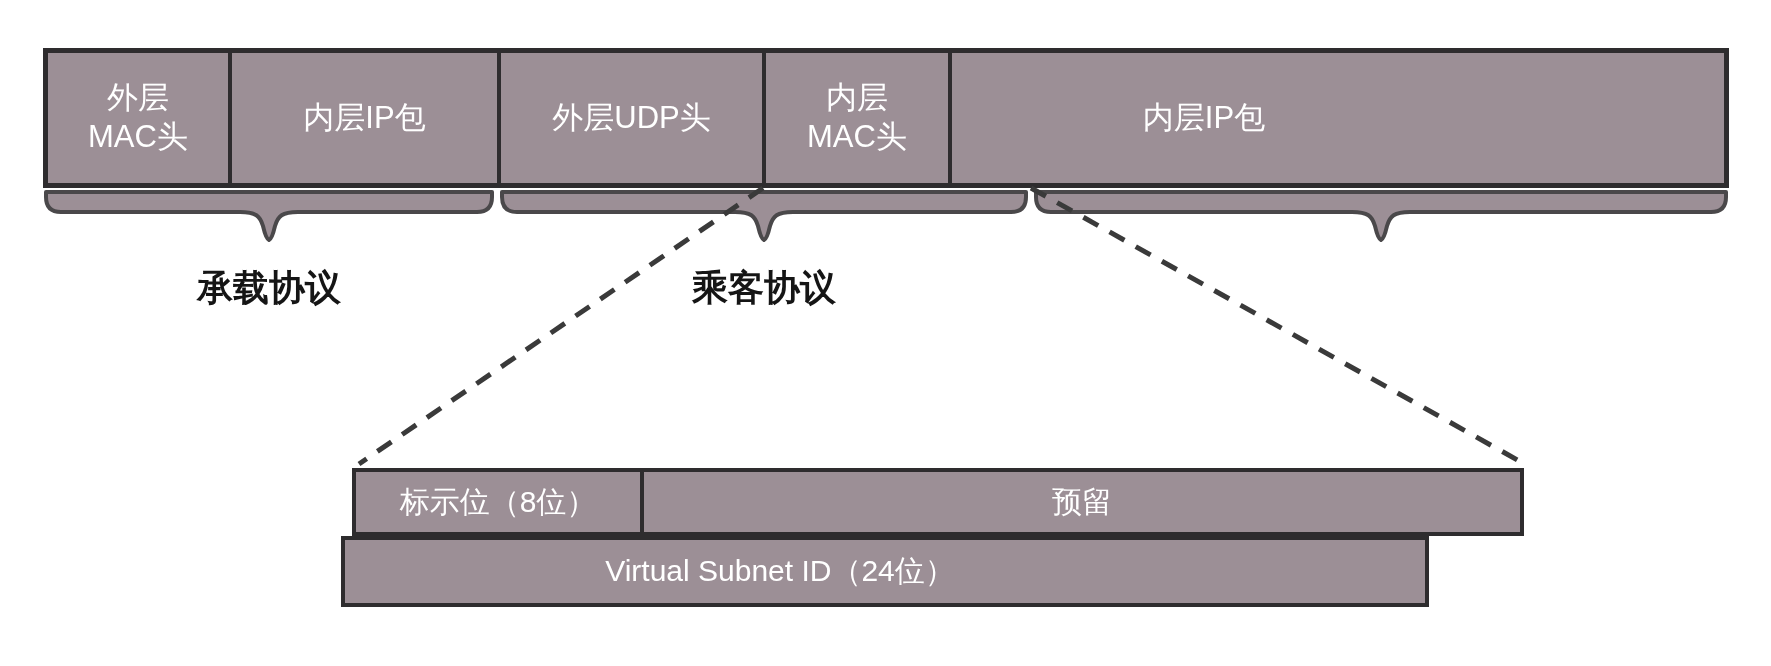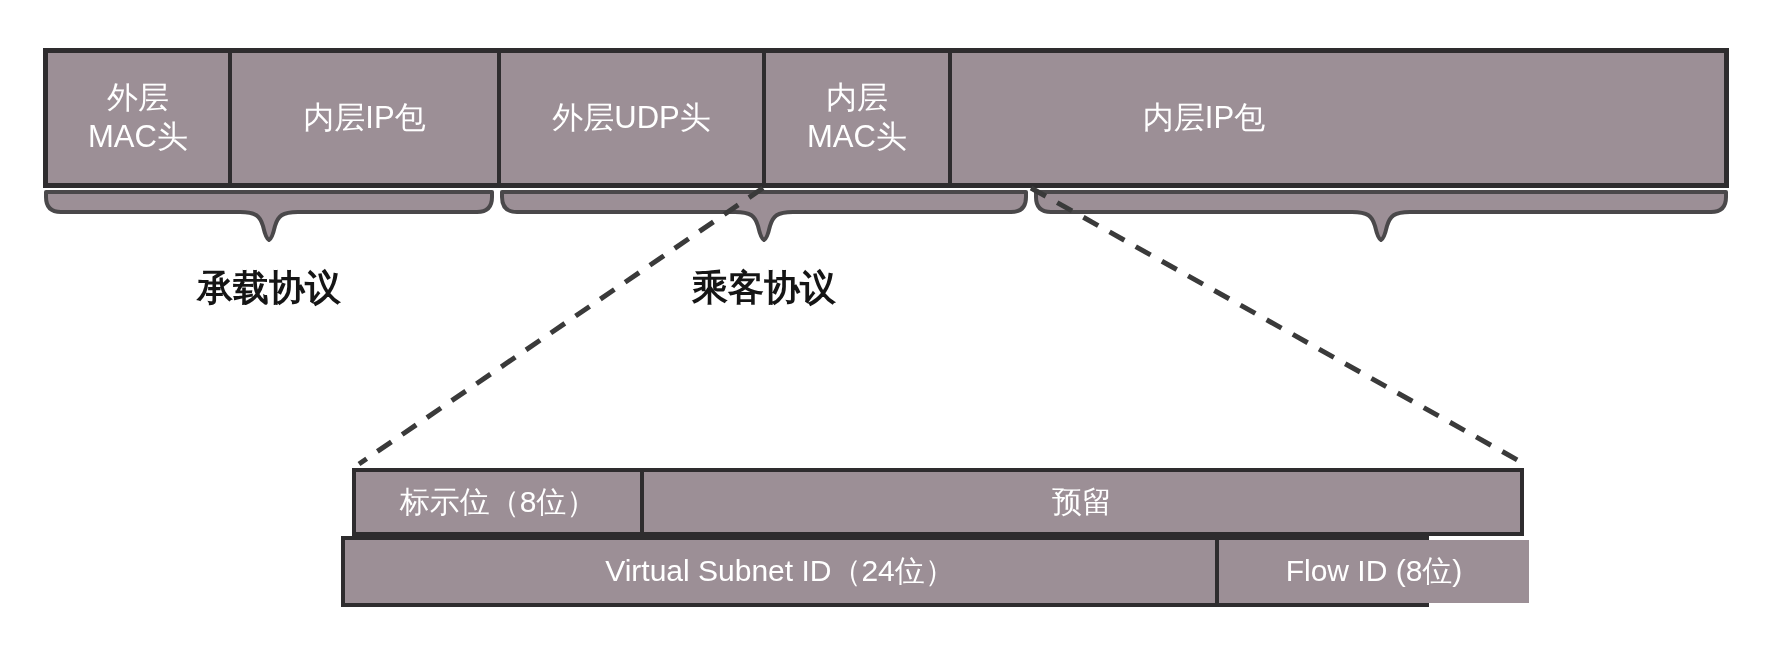--- a/index.html
+++ b/index.html
@@ -121,16 +121,15 @@
 
   <div class="group-label" style="left:269px">承载协议</div>
   <div class="group-label" style="left:764px">乘客协议</div>
 
   <div class="detail-row detail-row1">
     <div class="detail-cell d1a">标示位（8位）</div>
     <div class="detail-cell d1b">预留</div>
   </div>
   <div class="detail-row detail-row2">
     <div class="detail-cell d2a">Virtual Subnet ID（24位）</div>
-    <div class="detail-cell d2b">Flow ID (8位)</div>
   </div>
 
 </div>
 
 </body></html>

